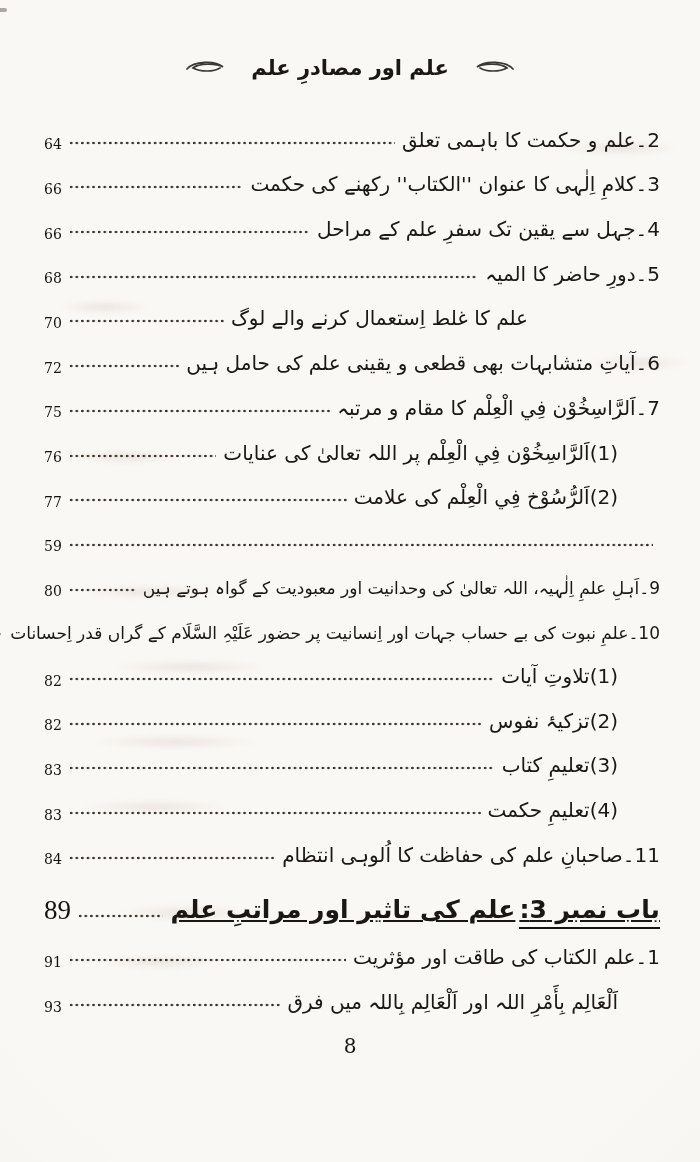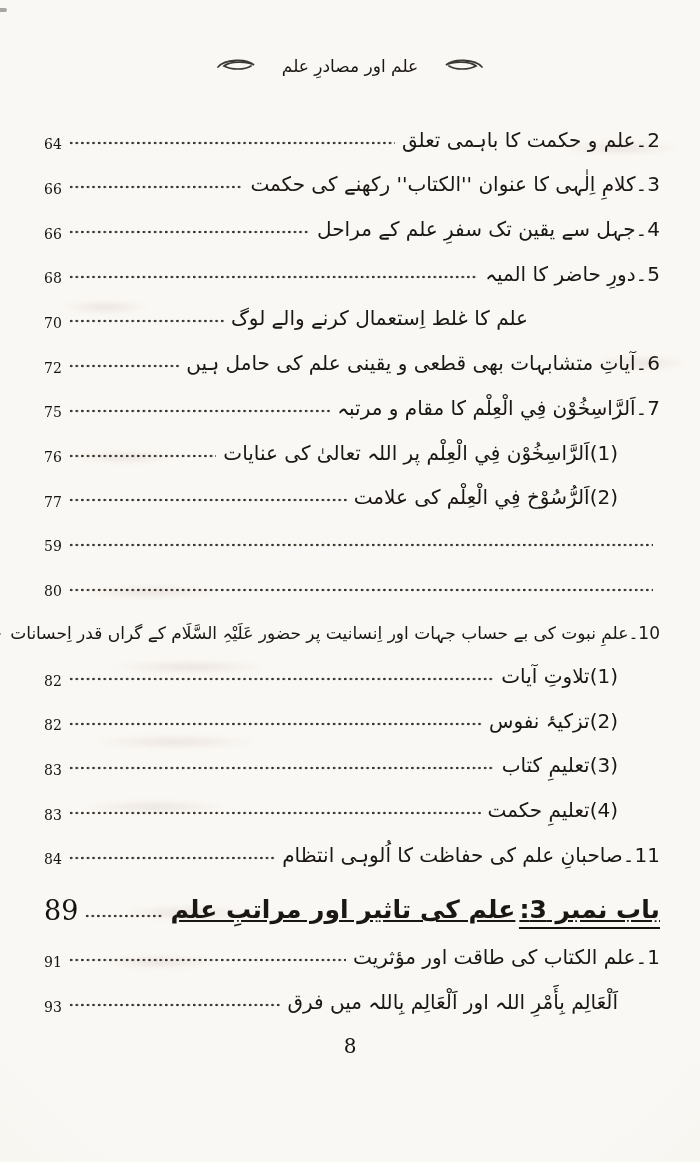--- a/index.html
+++ b/index.html
@@ -23,21 +23,21 @@
   .corner-speck{
     position:absolute;top:8px;left:0;width:7px;height:4px;
     background:#6b645c;opacity:.55;border-radius:0 3px 3px 0;
   }
   .header{
     position:absolute;top:56px;left:0;right:0;
     display:flex;justify-content:center;align-items:center;gap:24px;
     direction:rtl;
   }
   .header-title{
-    font-size:17px;font-weight:normal;letter-spacing:0;
+    font-size:21px;font-weight:bold;letter-spacing:0;
     font-family:"DejaVu Sans", sans-serif;
   }
   .flourish{display:block;opacity:.85;}
   .toc{
     position:absolute;top:108px;left:44px;right:40px;
   }
   .toc-row{
     display:flex;direction:rtl;align-items:flex-end;
     height:44.7px;
   }
@@ -53,21 +53,21 @@
     flex:1;min-width:6px;height:4px;
     margin:0 7px 8px 7px;align-self:flex-end;
     background-image:radial-gradient(circle at 2px 2px, #3a342c 1.25px, rgba(0,0,0,0) 1.6px);
     background-size:5.6px 4px;background-repeat:repeat-x;
   }
   .entry-page{
     font-family:"DejaVu Serif", serif;
     font-size:14px;color:#16130f;line-height:1.1;
   }
   .chapter .entry-label{font-size:25px;font-weight:bold;text-decoration:underline;}
-  .chapter .entry-page{font-size:27px;}
+  .chapter .entry-page{font-size:27px;font-family:Liberation Serif, serif;}
   .ch-prefix{
     border-bottom:2.4px solid #16130f;padding-bottom:3px;margin-left:4px;
   }
   .footer{
     position:absolute;top:1034px;left:0;right:0;text-align:center;
     font-family:"DejaVu Serif", serif;font-size:20px;color:#1b1713;
   }
 </style>
 </head>
 <body>
@@ -151,20 +151,21 @@
     <span class="leader"></span>
     <span class="entry-page">77</span>
   </div>
 
   <div class="toc-row">
     <span class="leader"></span>
     <span class="entry-page">59</span>
   </div>
 
   <div class="toc-row compact">
+    <span class="entry-label">9۔اَہلِ علمِ اِلٰہیہ، اللہ تعالیٰ کی وحدانیت اور معبودیت کے گواہ ہوتے ہیں</span>
     <span class="leader"></span>
     <span class="entry-page">80</span>
   </div>
 
   <div class="toc-row compact">
     <span class="entry-label">10۔علمِ نبوت کی بے حساب جہات اور اِنسانیت پر حضور عَلَیْہِ السَّلَام کے گراں قدر اِحسانات</span>
     <span class="leader"></span>
 
   </div>
 

